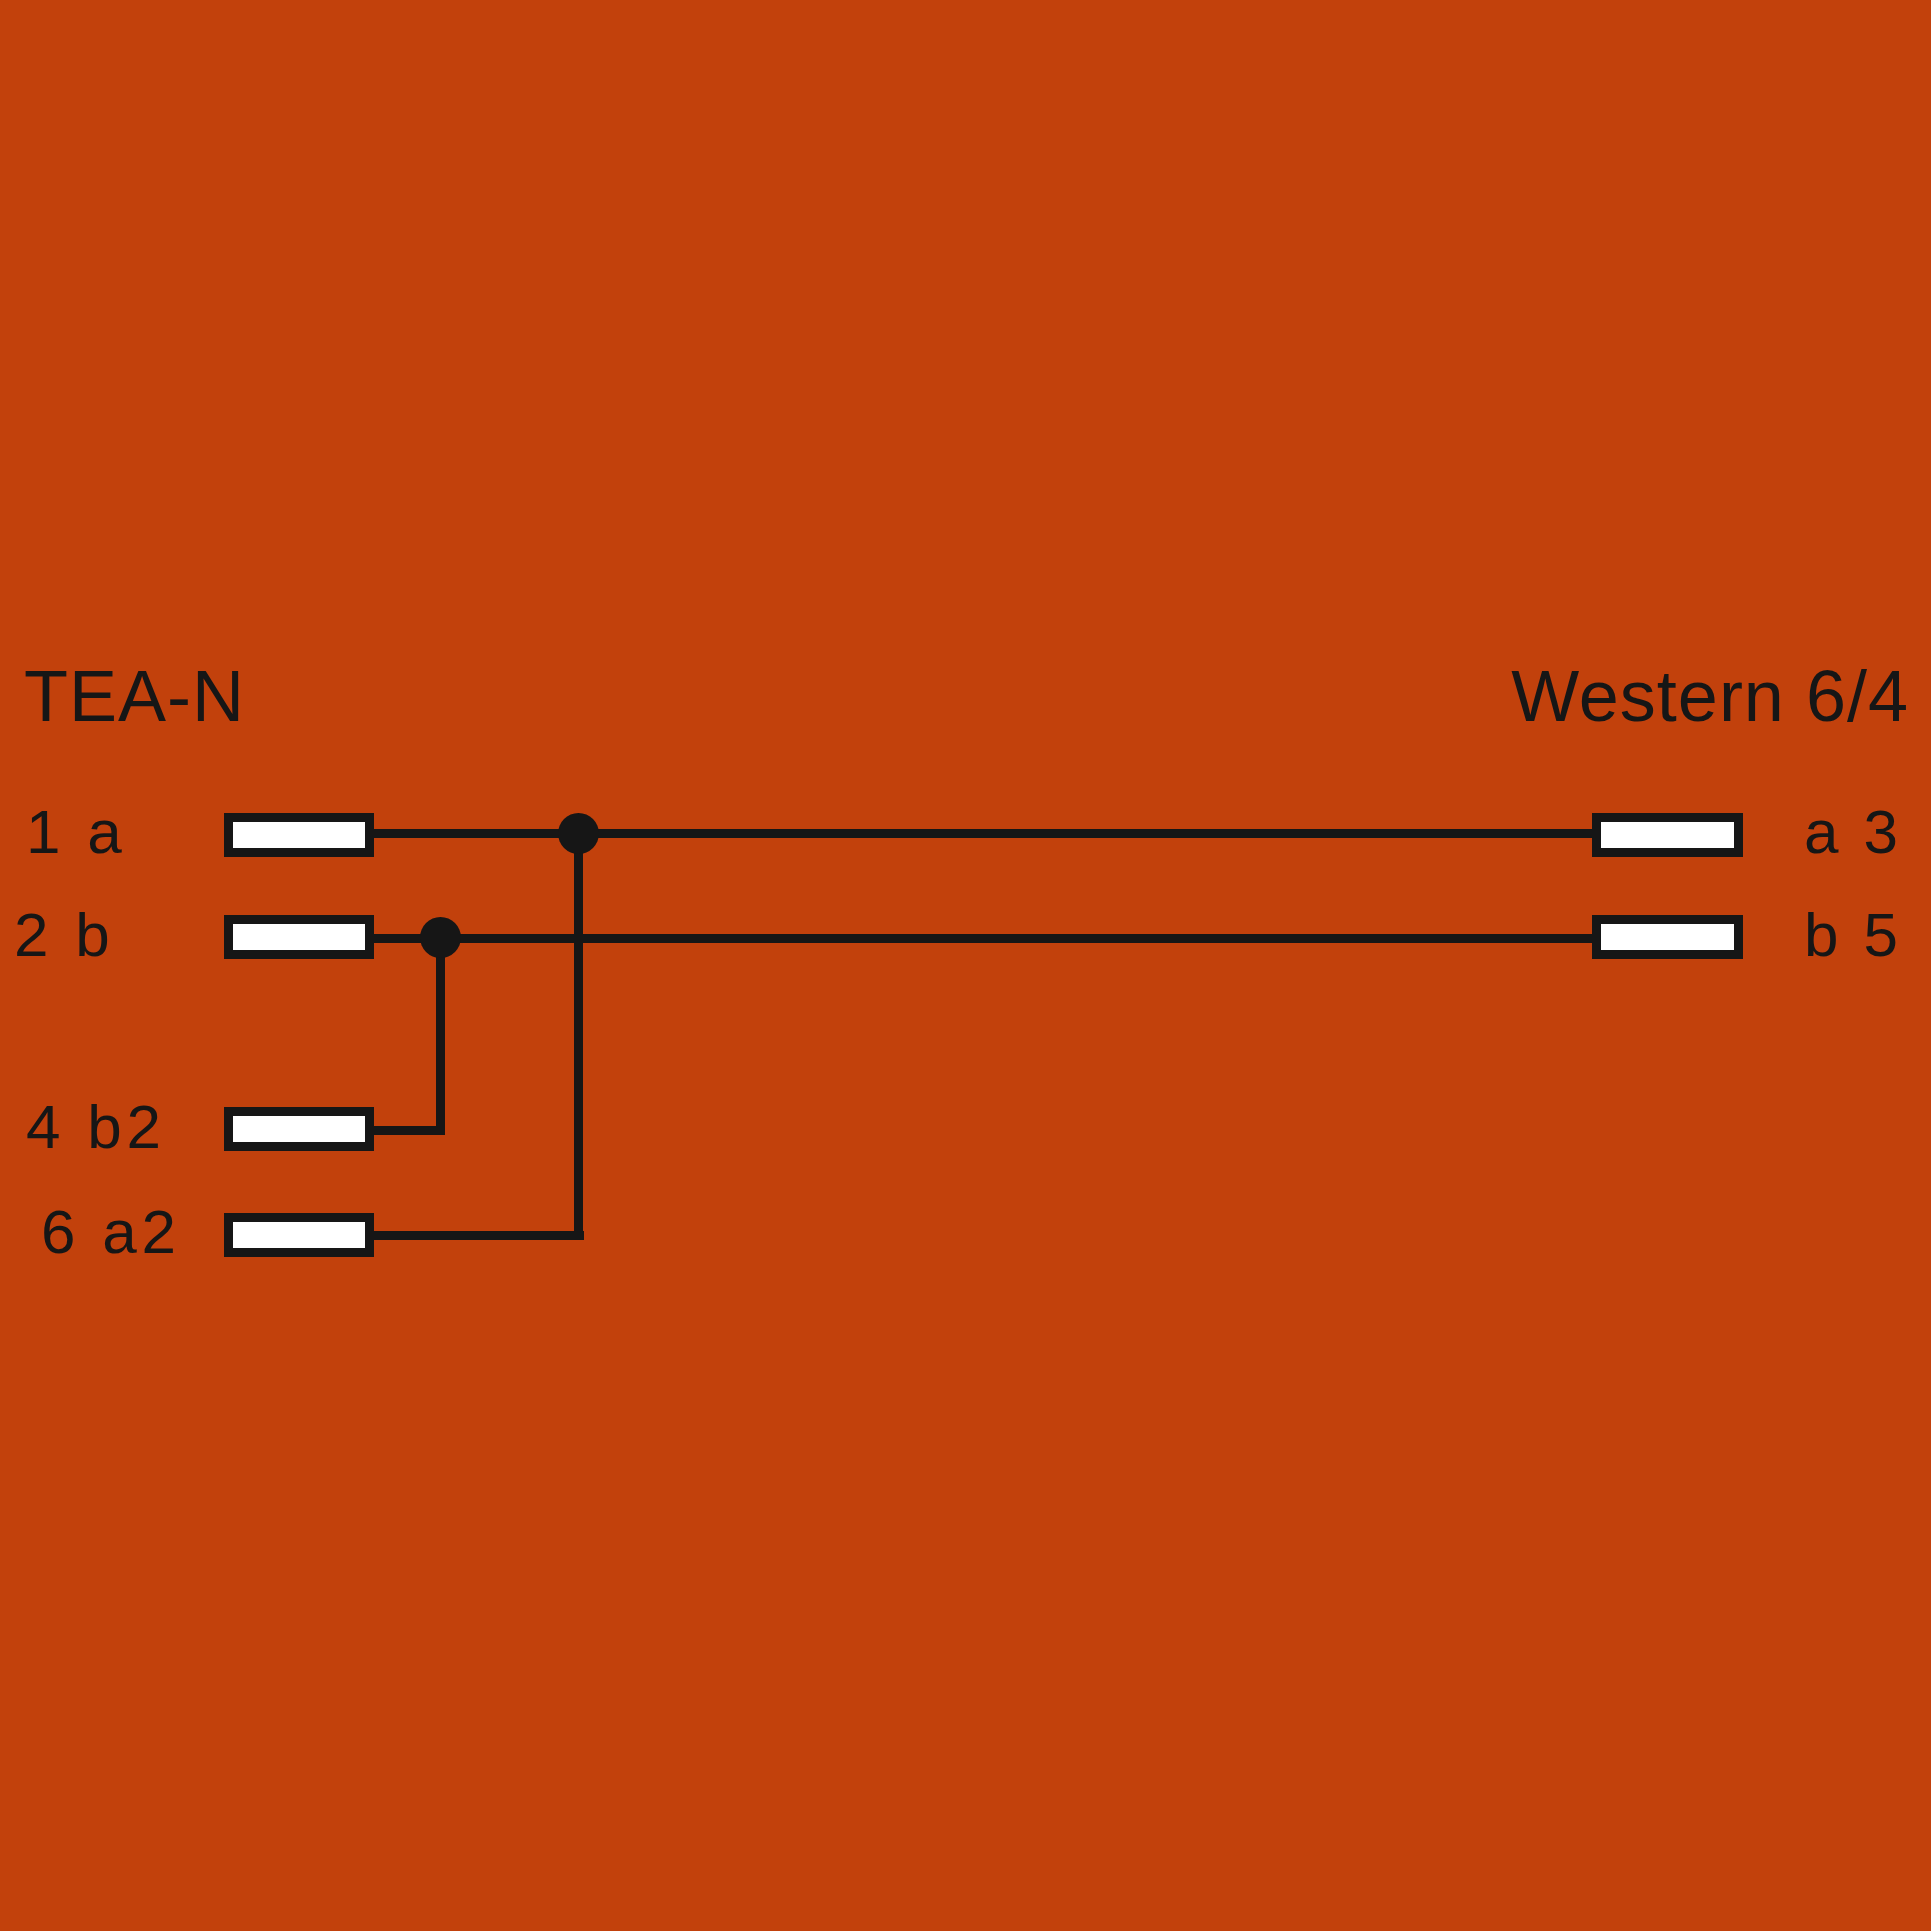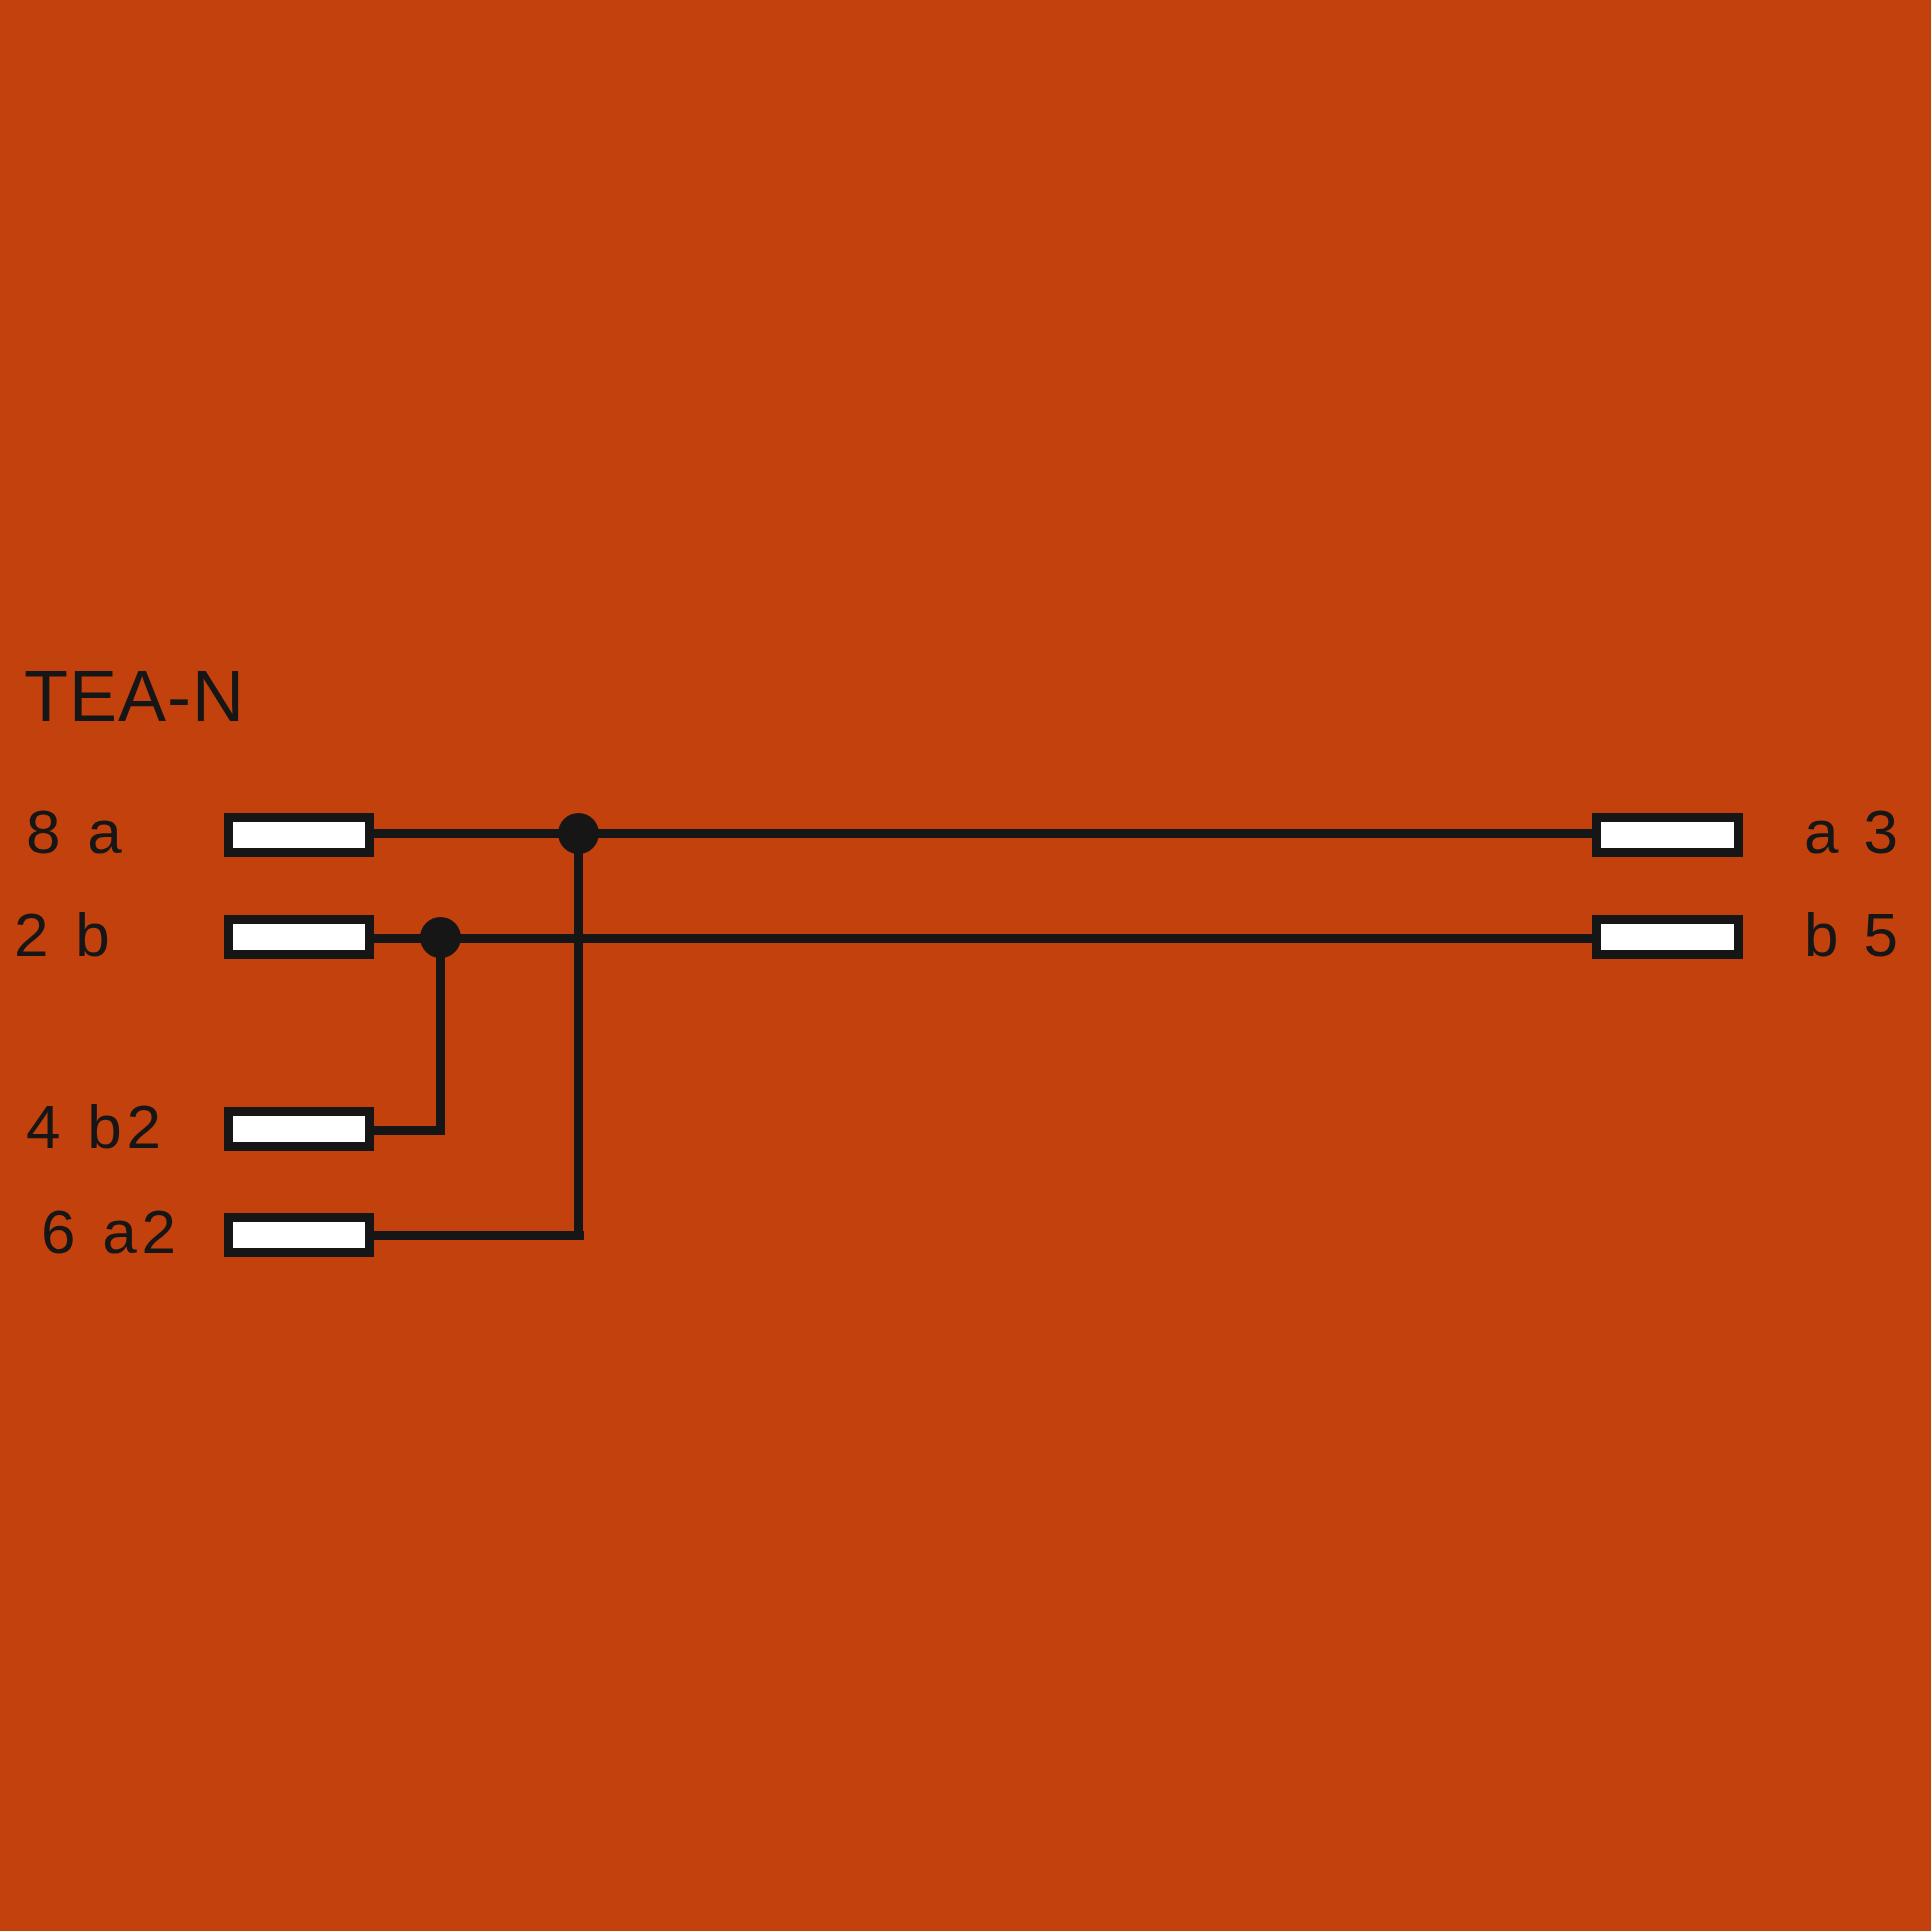--- a/index.html
+++ b/index.html
@@ -62,22 +62,23 @@
     border-radius: 50%;
     background: #161616;
   }
 </style>
 </head>
 <body>
 
 <div id="canvas">
 
   <div class="hdr" style="left:24px; top:660px;">TEA-N</div>
+  <div class="hdr" style="right:22px; top:660px;">Western 6/4</div>
 
-  <div class="pin-label" style="left:26px; top:801px;">8 a</div>
+  <div class="pin-label" style="left:26px; top:801px;">1 a</div>
   <div class="pin-label" style="left:14px; top:904px;">2 b</div>
   <div class="pin-label" style="left:26px; top:1096px;">4 b2</div>
   <div class="pin-label" style="left:41px; top:1201px;">6 a2</div>
 
   <div class="pin-label right" style="right:29px; top:801px;">a 3</div>
   <div class="pin-label right" style="right:29px; top:904px;">b 5</div>
 
   <div class="pin-box" style="left:224px; top:813px;"></div>
   <div class="pin-box" style="left:224px; top:915px;"></div>
   <div class="pin-box" style="left:224px; top:1107px;"></div>

